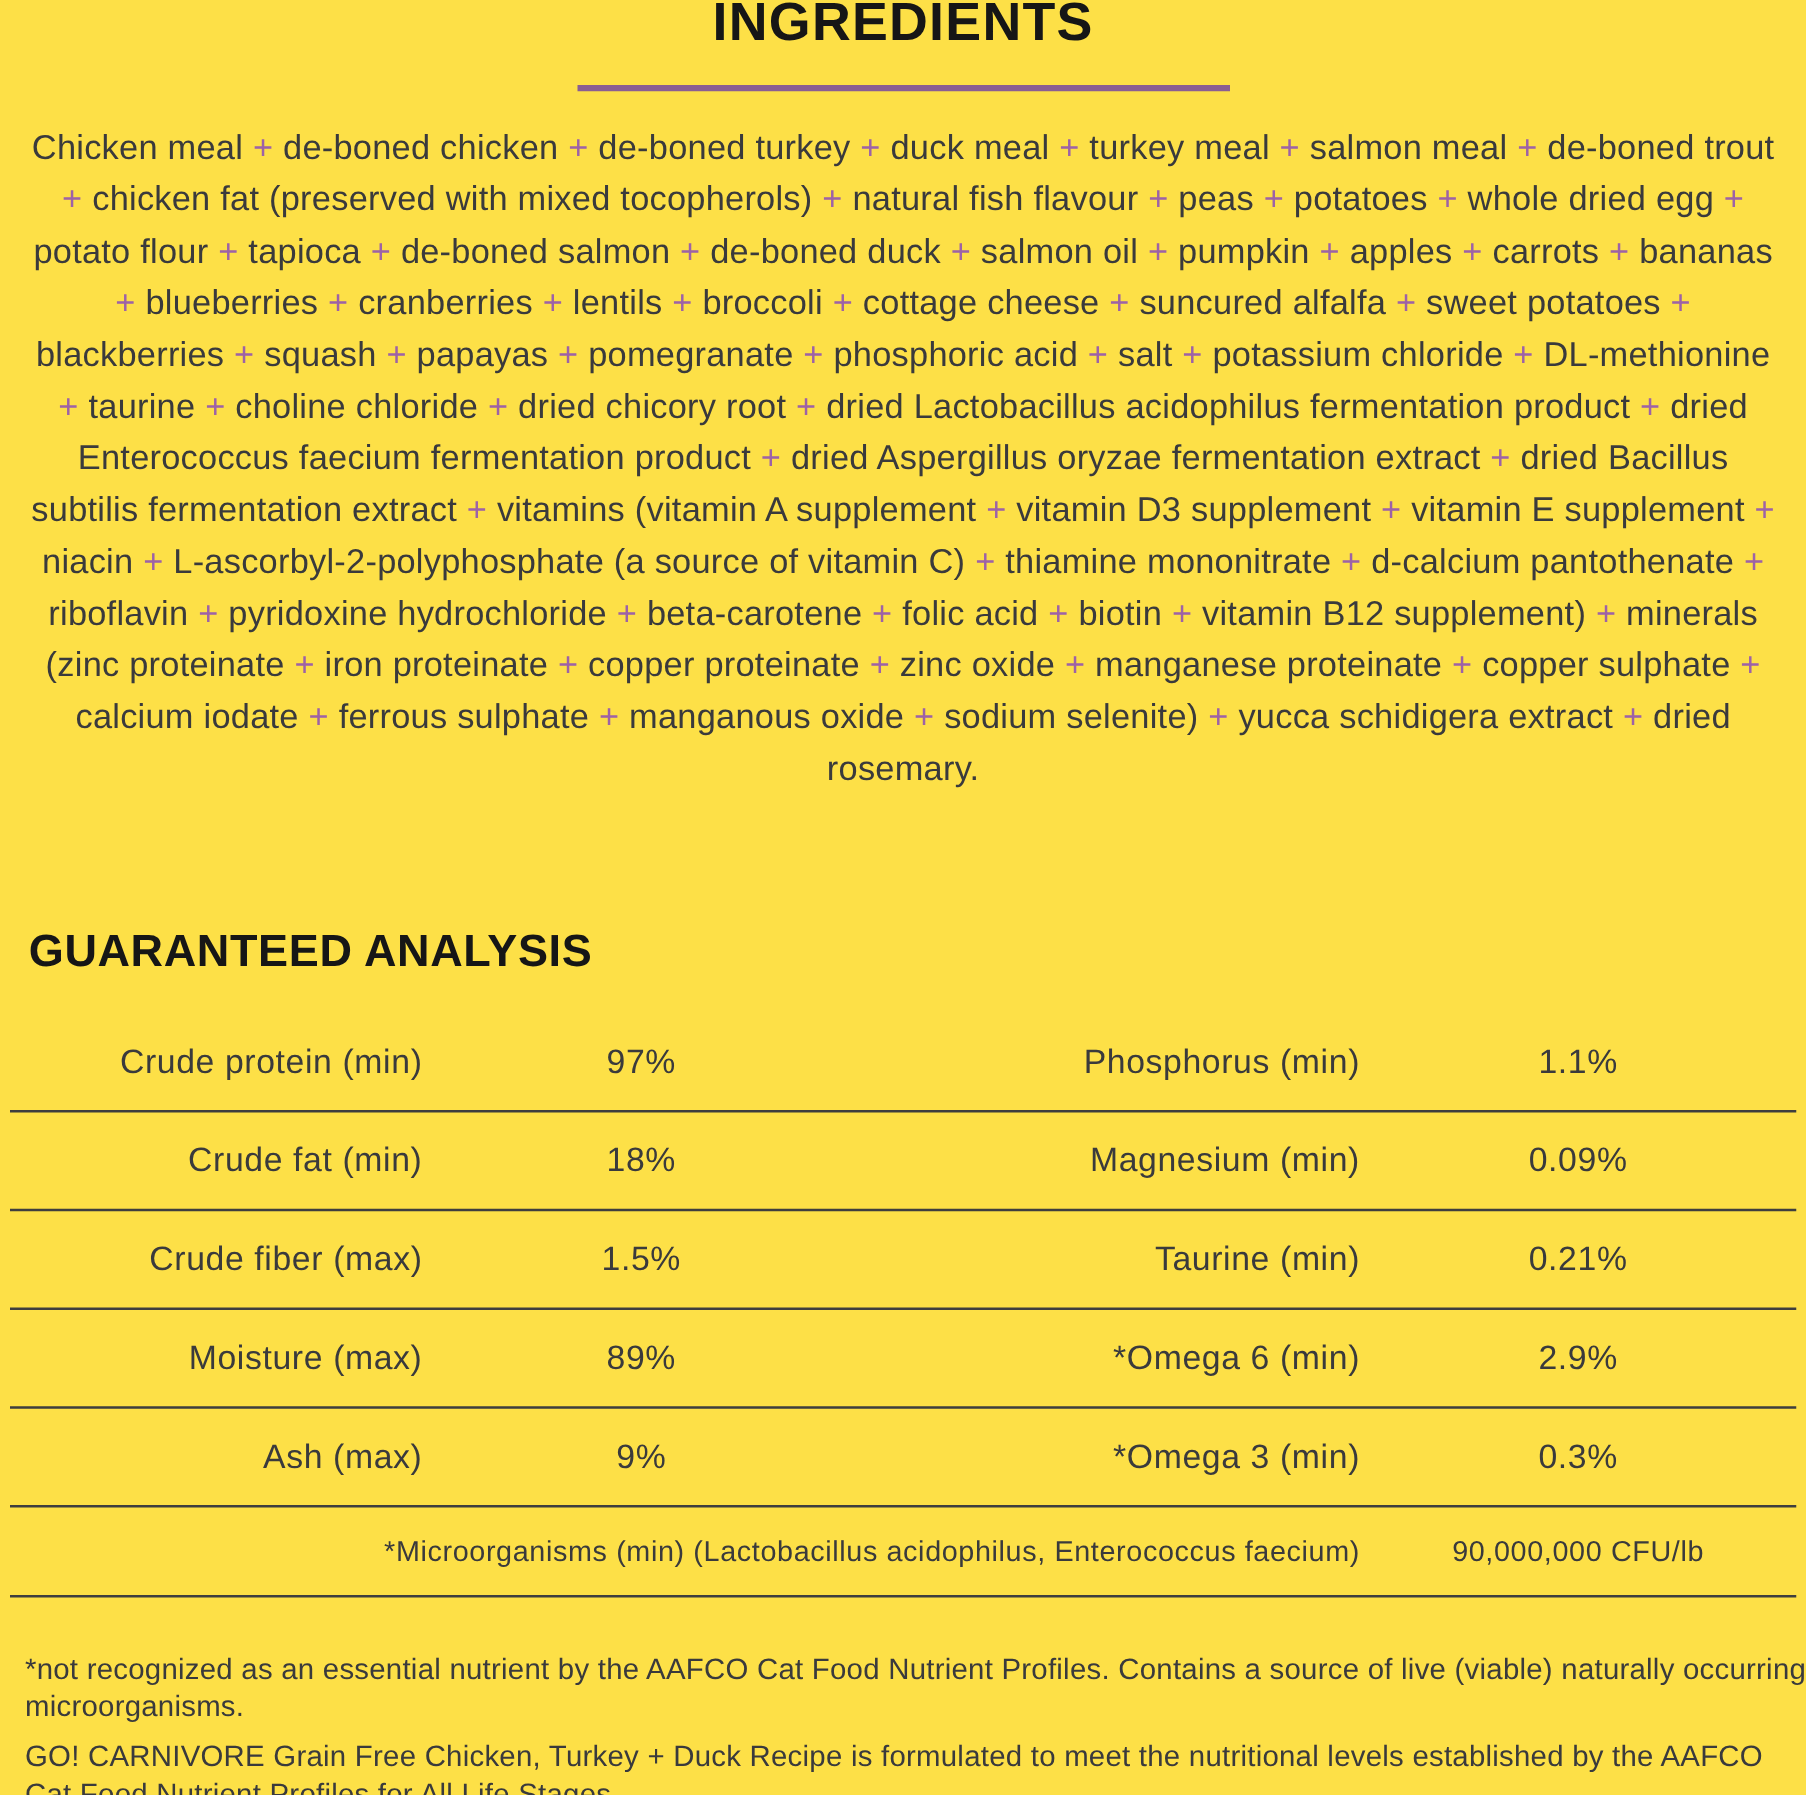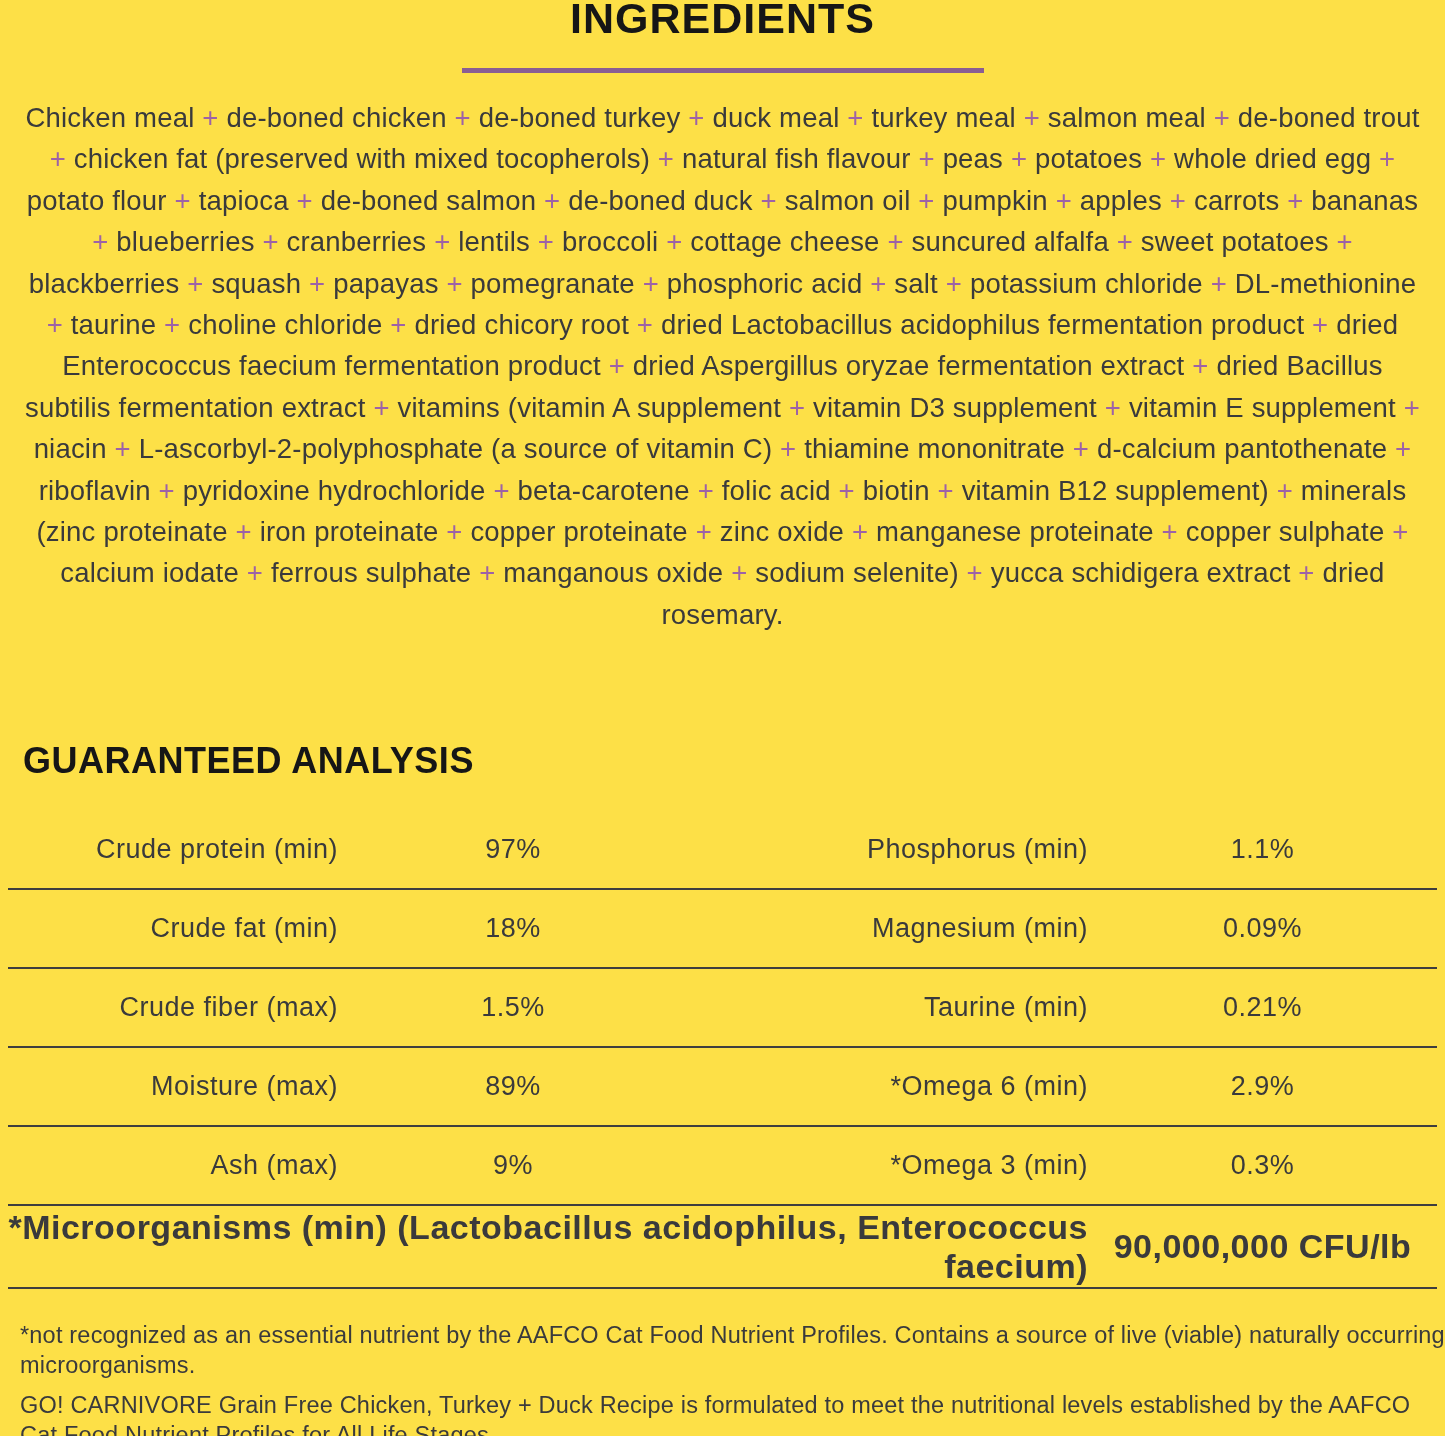--- a/index.html
+++ b/index.html
@@ -53,23 +53,23 @@
     grid-template-columns:330px 350px 400px 349px;
     align-items:center;
     height:79px;
     border-bottom:2px solid var(--divider,#3e3e3e);
     font-size:27px;letter-spacing:0.5px;
   }
   .ga-row-full{
     display:grid;
     grid-template-columns:1080px 349px;
     align-items:center;
-    height:83px;
+    height:72px;
     border-bottom:2px solid var(--divider,#3e3e3e);
-    font-size:34px;letter-spacing:0.5px;font-weight:bold;
+    font-size:23px;letter-spacing:0.5px;
   }
   .ga-label{text-align:right;}
   .ga-value{text-align:center;}
 
   .footnote{
     position:absolute;left:8px;width:1429px;margin:12px;
     font-size:23.5px;line-height:30px;letter-spacing:0.2px;
     color:var(--text-dark,#3a3a3c);
   }
   .footnote-1{top:1308px;}

